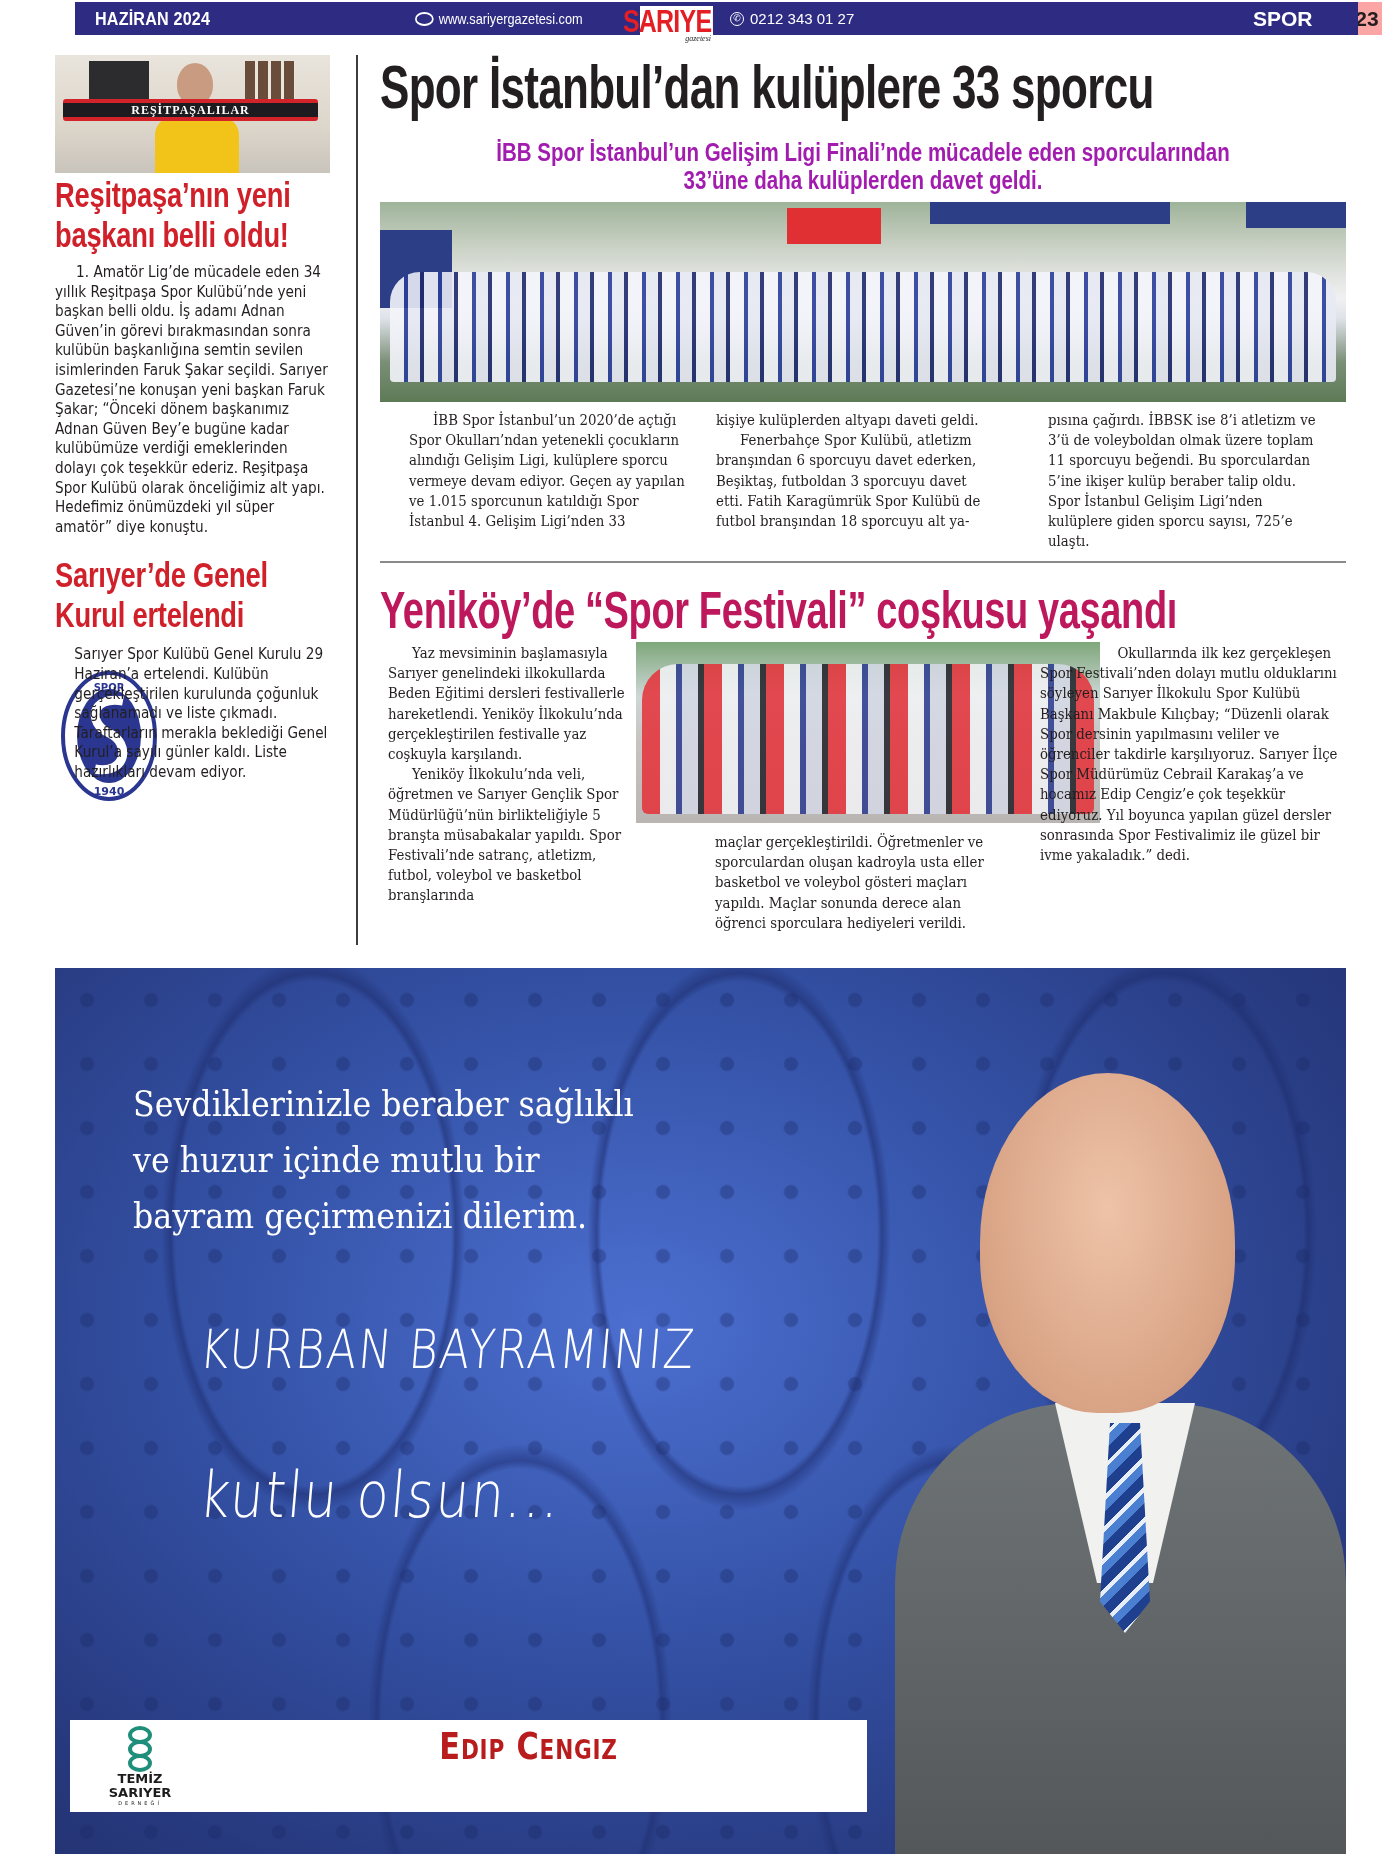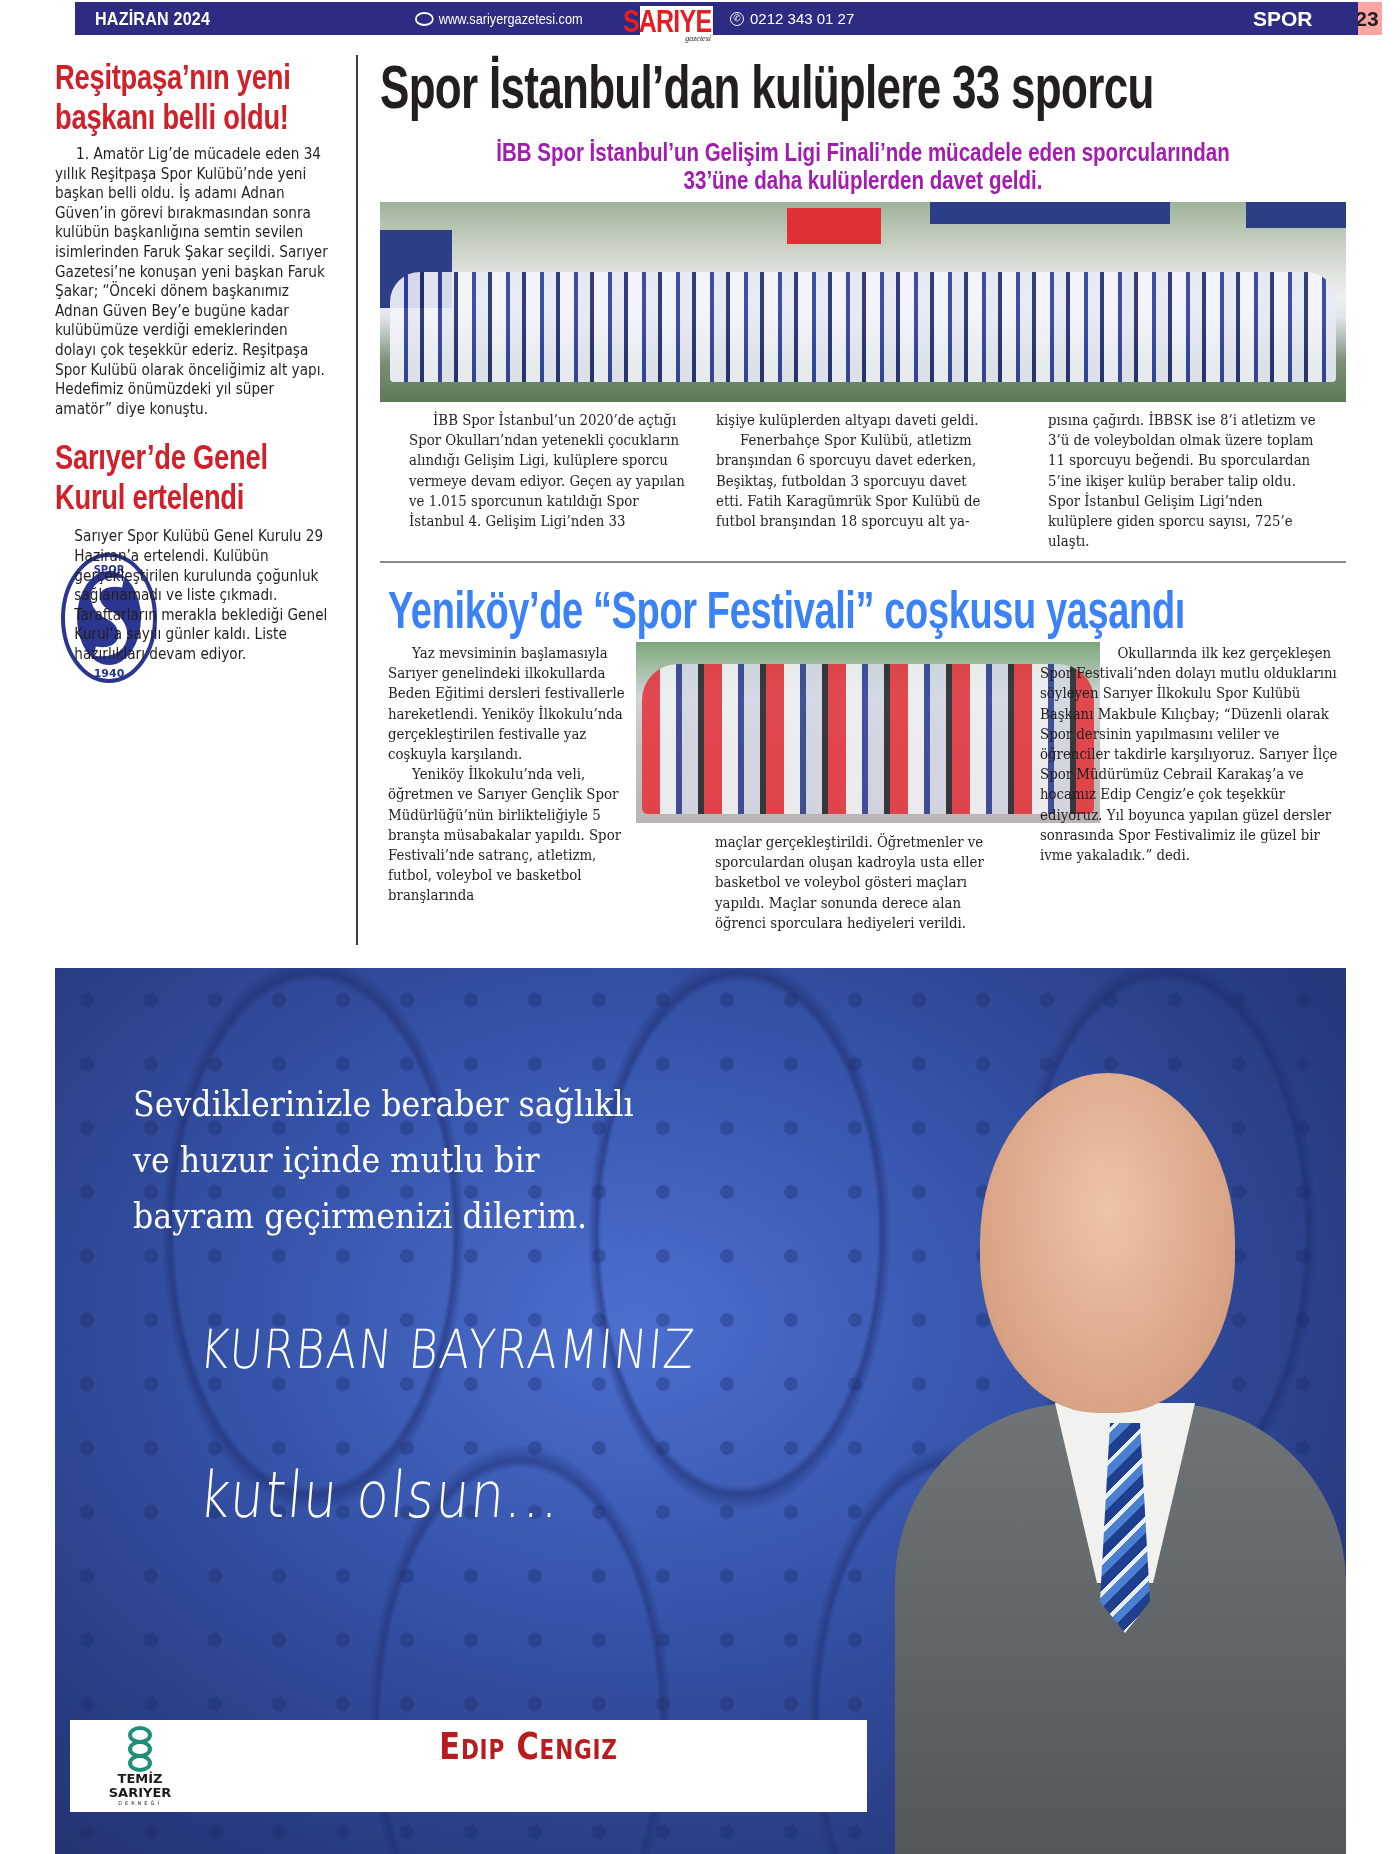--- a/index.html
+++ b/index.html
@@ -55,21 +55,21 @@
   .photo-team .sign-red { position:absolute; left: 407px; top: 6px; width: 94px; height: 36px; background:#e03034; }
   .photo-team .sign-blue { position:absolute; left: 0; top: 28px; width: 72px; height: 78px; background:#2c3e86; }
   .photo-team .arch { position:absolute; left: 550px; top: 0; width: 240px; height: 22px; background:#2c3e86; }
   .photo-team .arch-r { position:absolute; left: 866px; top: 0; width: 100px; height: 26px; background:#2c3e86; }
 
   .serif-body { font: 15.5px "DejaVu Serif", serif; line-height: 20.2px; color:#231f20; transform: scaleX(0.86); transform-origin: left; width: 116%; }
   .serif-body .ind { display:inline-block; width: 28px; }
   .a1-col { position: absolute; top: 410px; width: 280px; }
 
   
-  .head2 { position: absolute; left: 388px; top: 583px; width: 966px; font: bold 51px "Liberation Sans", sans-serif; color:#3b82f6; line-height: 56px; white-space: nowrap; letter-spacing: -0.5px; }
+  .head2 { position: absolute; left: 380px; top: 583px; width: 966px; font: bold 51px "Liberation Sans", sans-serif; color:#be185d; line-height: 56px; white-space: nowrap; letter-spacing: -0.5px; }
   .head2 span { display:inline-block; transform: scaleX(0.745); transform-origin: left; }
   .photo-school { position: absolute; left: 636px; top: 642px; width: 464px; height: 181px;
      background: linear-gradient(180deg,#7ea77a 0%, #cdd7d6 30%, #c6c3c0 55%, #b8b5b2 100%); }
   .photo-school .kids { position:absolute; left: 6px; top: 22px; width: 452px; height: 150px;
      background: repeating-linear-gradient(90deg,#e53038 0 18px,#f3f3f6 18px 34px,#2a3a8f 34px 40px,#d5d9e6 40px 56px,#1f1f26 56px 62px); border-radius: 36px 36px 6px 6px; opacity: 0.85; }
   .a2-col { position: absolute; width: 290px; }
 
   
   .ad { position: absolute; left: 55px; top: 968px; width: 1291px; height: 886px; overflow:hidden;
      background: radial-gradient(ellipse at 45% 40%, #4c6fd0 0%, #3553a8 40%, #27397e 80%, #22306d 100%); }
@@ -122,20 +122,27 @@
   <div class="hdr-phone">
     <span class="ph">✆</span>
     <span>0212 343 01 27</span>
   </div>
   <div class="hdr-section">SPOR</div>
   <div class="hdr-page">23</div>
   <div class="bar-end"></div>
 </div>
 
 <div class="leftcol">
+  <div class="photo photo-resit">
+    <div class="tv"></div>
+    <div class="frames"></div>
+    <div class="head"></div>
+    <div class="body"></div>
+    <div class="scarf">REŞİTPAŞALILAR</div>
+  </div>
   <div style="height:2px"></div>
   <h2 class="red-head">Reşitpaşa’nın yeni başkanı belli oldu!</h2>
   <div style="height:8px"></div>
   <p class="sans-body"><span class="ind"></span><span>1. Amatör Lig’de mücadele eden 34 yıllık Reşitpaşa Spor Kulübü’nde yeni başkan belli oldu. İş adamı Adnan Güven’in görevi bırakmasından sonra kulübün başkanlığına semtin sevilen isimlerinden Faruk Şakar seçildi. Sarıyer Gazetesi’ne konuşan yeni başkan Faruk Şakar; “Önceki dönem başkanımız Adnan Güven Bey’e bugüne kadar kulübümüze verdiği emeklerinden dolayı çok teşekkür ederiz. Reşitpaşa Spor Kulübü olarak önceliğimiz alt yapı. Hedefimiz önümüzdeki yıl süper amatör” diye konuştu.</span></p>
   <div style="height:18px"></div>
   <h2 class="red-head">Sarıyer’de Genel Kurul ertelendi</h2>
   <div class="kulubu-wrap">
     <svg class="club-logo" viewBox="0 0 96 130">
       <ellipse cx="48" cy="65" rx="46" ry="63" fill="#fff" stroke="#2a3690" stroke-width="4"></ellipse>
       <ellipse cx="48" cy="65" rx="32" ry="47" fill="#2a3690"></ellipse>

